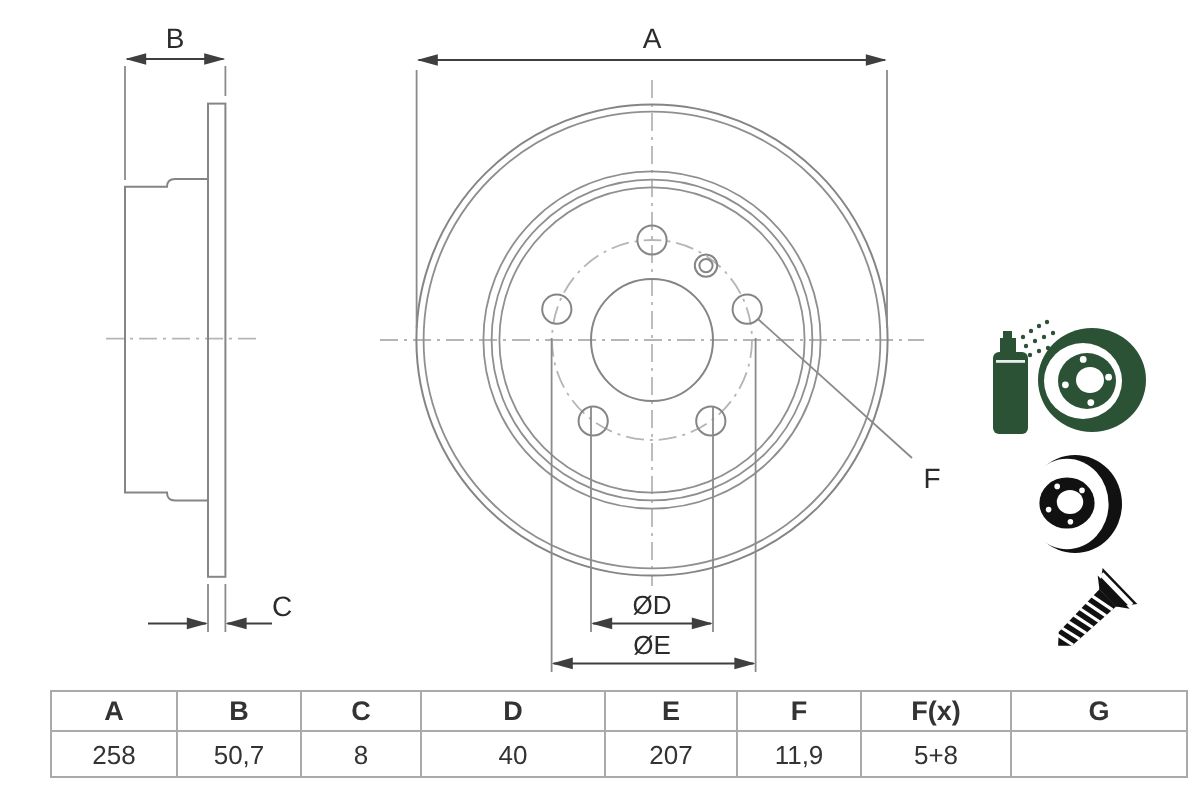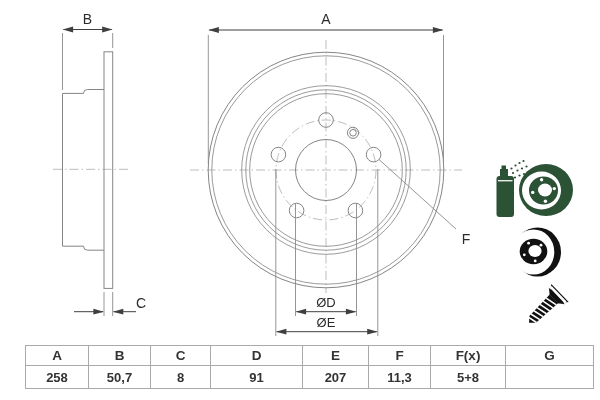--- a/index.html
+++ b/index.html
@@ -20,21 +20,21 @@
   #spec-table {
     position:absolute; left:25px; top:345px; width:568px;
     border-collapse:collapse; table-layout:fixed;
     font-size:13px; color:#333;
   }
   #spec-table th, #spec-table td {
     border:1px solid #aaaaaa; text-align:center; vertical-align:middle;
     padding:0; overflow:hidden; white-space:nowrap;
   }
   #spec-table th { height:19px; font-weight:bold; font-size:13.5px; }
-  #spec-table td { height:22px; font-weight:bold; }
+  #spec-table td { height:22px; font-weight:normal; }
 </style>
 </head>
 <body>
 
 <div id="stage">
   <svg width="600" height="400" viewBox="0 0 600 400">
     <defs>
       <marker id="arw" markerWidth="13" markerHeight="9" refX="10.6" refY="4.5" orient="auto-start-reverse" markerUnits="userSpaceOnUse">
         <path d="M11.5,4.5 L1,1.6 L1,7.4 Z" fill="#3f3f3f"></path>
       </marker>
@@ -198,21 +198,21 @@
         <th>F</th>
         <th>F(x)</th>
         <th>G</th>
       </tr>
     </thead>
     <tbody>
       <tr>
         <td>258</td>
         <td>50,7</td>
         <td>8</td>
-        <td>91</td>
+        <td>40</td>
         <td>207</td>
-        <td>11,3</td>
+        <td>11,9</td>
         <td>5+8</td>
         <td></td>
       </tr>
     </tbody>
   </table>
 </div>
 
 </body></html>

